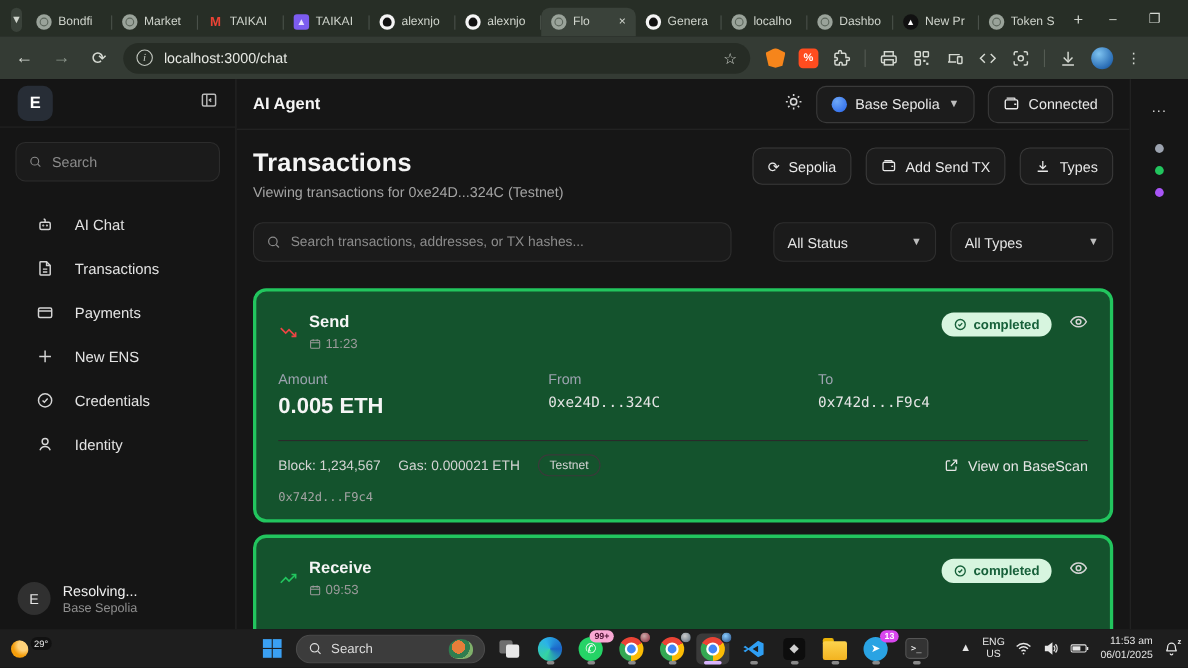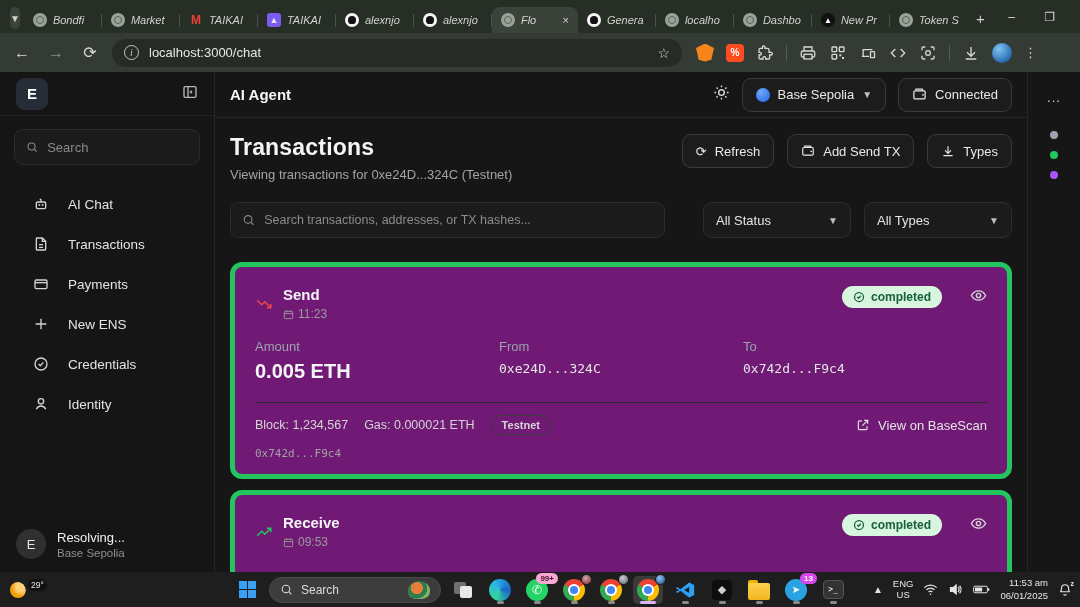--- a/index.html
+++ b/index.html
@@ -6,21 +6,21 @@
   html,body { width:1080px; height:607px; overflow:hidden; }
   body { font-family:"Liberation Sans", sans-serif; background:#161616; color:#e5e5e5; }
   .screen { position:relative; width:1080px; height:607px; display:flex; flex-direction:column; }
 
   
   .tabstrip { height:33px; background:#272e26; display:flex; align-items:flex-end; padding:0 6px; flex-shrink:0; }
   .tab-search-btn { width:28px; height:22px; margin:0 4px 4px 4px; border-radius:12px; background:#3a423a; display:flex; align-items:center; justify-content:center; color:#cfd4cc; font-size:10px; }
   .tab { height:26px; display:flex; align-items:center; gap:6px; padding:0 9px; max-width:78px; min-width:78px; color:#cfd4cc; font-size:11px; position:relative; }
   .tab .sep { position:absolute; right:0; top:7px; width:1px; height:13px; background:#4a514a; }
   .tab.active { background:#3a423a; border-radius:8px 8px 0 0; max-width:86px; min-width:86px; }
-  .tab-label { overflow:hidden; white-space:nowrap; flex:1;font-style:italic; }
+  .tab-label { overflow:hidden; white-space:nowrap; flex:1; }
   .tab .close-x { font-size:11px; color:#cfd4cc; }
   .fav { width:14px; height:14px; border-radius:50%; flex-shrink:0; display:flex; align-items:center; justify-content:center; font-size:9px; }
   .fav-globe { background:#9aa39a; position:relative; }
   .fav-globe::after{ content:""; position:absolute; inset:3px; border-radius:50%; border:1px solid #5c665c; }
   .fav-gmail { background:transparent; color:#ea4335; font-weight:bold; font-size:12px; }
   .fav-github { background:#f5f5f5; position:relative; }
   .fav-github::after { content:""; position:absolute; left:3px; top:3px; width:8px; height:8px; background:#111; border-radius:50% 50% 45% 45%; }
   .fav-delta { background:#7c5cf0; border-radius:3px; color:#e8e2ff; font-size:9px; }
   .fav-vercel { background:#111; color:#fff; font-size:8px; }
   .newtab-btn { color:#cfd4cc; font-size:15px; margin:0 8px 6px 8px; }
@@ -73,36 +73,36 @@
   .page-sub { font-size:13px; color:#a3a3a3; margin-top:6px; }
   .page-actions { margin-left:auto; display:flex; gap:13px; }
 
   .filter-row { display:flex; gap:13px; margin-top:20px; }
   .tx-search { flex:1; max-width:435px; height:36px; border:1px solid #2e2e2e; background:#1b1b1b; border-radius:9px; display:flex; align-items:center; gap:9px; padding:0 11px; }
   .tx-search input { background:transparent; border:none; outline:none; color:#e5e5e5; font-size:12.5px; width:100%; font-family:"Liberation Sans",sans-serif; }
   .tx-search input::placeholder { color:#8b8b8b; }
   .select { width:148px; height:36px; border:1px solid #2e2e2e; background:#1b1b1b; border-radius:9px; display:flex; align-items:center; justify-content:space-between; padding:0 12px; font-size:13px; color:#e5e5e5; margin-left:auto; }
   .select + .select { margin-left:0; }
 
-  .card { margin-top:24px; background:#701a75; border:5px solid #22c55e; border-radius:12px; padding:19px 20px 0 20px; }
+  .card { margin-top:24px; background:#14532d; border:3px solid #22c55e; border-radius:12px; padding:19px 20px 0 20px; }
   .card + .card { margin-top:11px; }
   .card-head { display:flex; align-items:flex-start; }
   .tx-type-wrap { display:flex; align-items:center; gap:10px; }
   .tx-texts .tx-type { font-size:15px; font-weight:bold; color:#f5f5f5; }
   .tx-time { font-size:12px; color:#9a9a9a; display:flex; align-items:center; gap:4px; margin-top:4px; }
-  .card-head-right { margin-left:auto; display:flex; align-items:center; gap:28px; }
+  .card-head-right { margin-left:auto; display:flex; align-items:center; gap:16px; }
   .badge-completed { display:inline-flex; align-items:center; gap:6px; background:#d7f5df; color:#17603a; font-size:12px; font-weight:bold; border-radius:999px; padding:4px 11px; }
   .eye { color:#d4d4d4; }
   .info-grid { display:grid; grid-template-columns:1fr 1fr 1fr; margin-top:18px; }
   .info-label { font-size:13px; color:#9ca3af; }
   .info-val-amount { font-size:20px; font-weight:bold; color:#f5f5f5; margin-top:6px; }
   .mono { font-family:"DejaVu Sans Mono", monospace; }
   .info-val-addr { font-size:13px; color:#e5e5e5; margin-top:7px; }
   .card-footer { border-top:1px solid #2a2a2a; margin-top:19px; padding:12px 0; display:flex; align-items:center; gap:16px; font-size:12.5px; color:#d4d4d4; }
-  .testnet-pill { border:1px solid #3a3a3a; border-radius:999px; padding:3px 10px; font-size:11px; color:#d4d4d4; font-weight:bold; }
+  .testnet-pill { border:1px solid #3a3a3a; border-radius:999px; padding:3px 10px; font-size:11px; color:#d4d4d4; font-weight:normal; }
   .basescan { margin-left:auto; display:flex; align-items:flex-start; gap:8px; color:#e5e5e5; font-size:13px; }
   .card-hash { padding:0 0 14px 0; font-size:11px; color:#a3a3a3; }
 
   .right-strip { width:53px; border-left:1px solid #262626; background:#161616; display:flex; flex-direction:column; align-items:center; flex-shrink:0; }
   .strip-menu { color:#d4d4d4; font-size:13px; letter-spacing:1px; margin-top:18px; }
   .strip-dots { margin-top:26px; display:flex; flex-direction:column; gap:12px; align-items:center; }
   .strip-dots span { width:8px; height:8px; border-radius:50%; display:block; }
 
   
   .taskbar { height:35px; background:#1e1e1e; flex-shrink:0; position:relative; display:flex; align-items:center; }
@@ -390,21 +390,21 @@
 
       <div class="page-scroll">
         <div class="page-head">
           <div>
             <div class="page-title">Transactions</div>
             <div class="page-sub">Viewing transactions for 0xe24D...324C (Testnet)</div>
           </div>
           <div class="page-actions">
             <div class="btn">
               <span>⟳</span>
-              <span>Refresh</span>
+              <span>Sepolia</span>
             </div>
             <div class="btn">
               <svg width="14" height="14" viewBox="0 0 24 24" fill="none" stroke="#e8e8e8" stroke-width="2">
                   <rect x="3" y="6" width="18" height="13" rx="2"></rect>
                   <path d="M16 12.5h3"></path>
                   <path d="M17 6V4.5a1 1 0 0 0-1-1H5"></path>
                 </svg>
               <span>Add Send TX</span>
             </div>
             <div class="btn">

